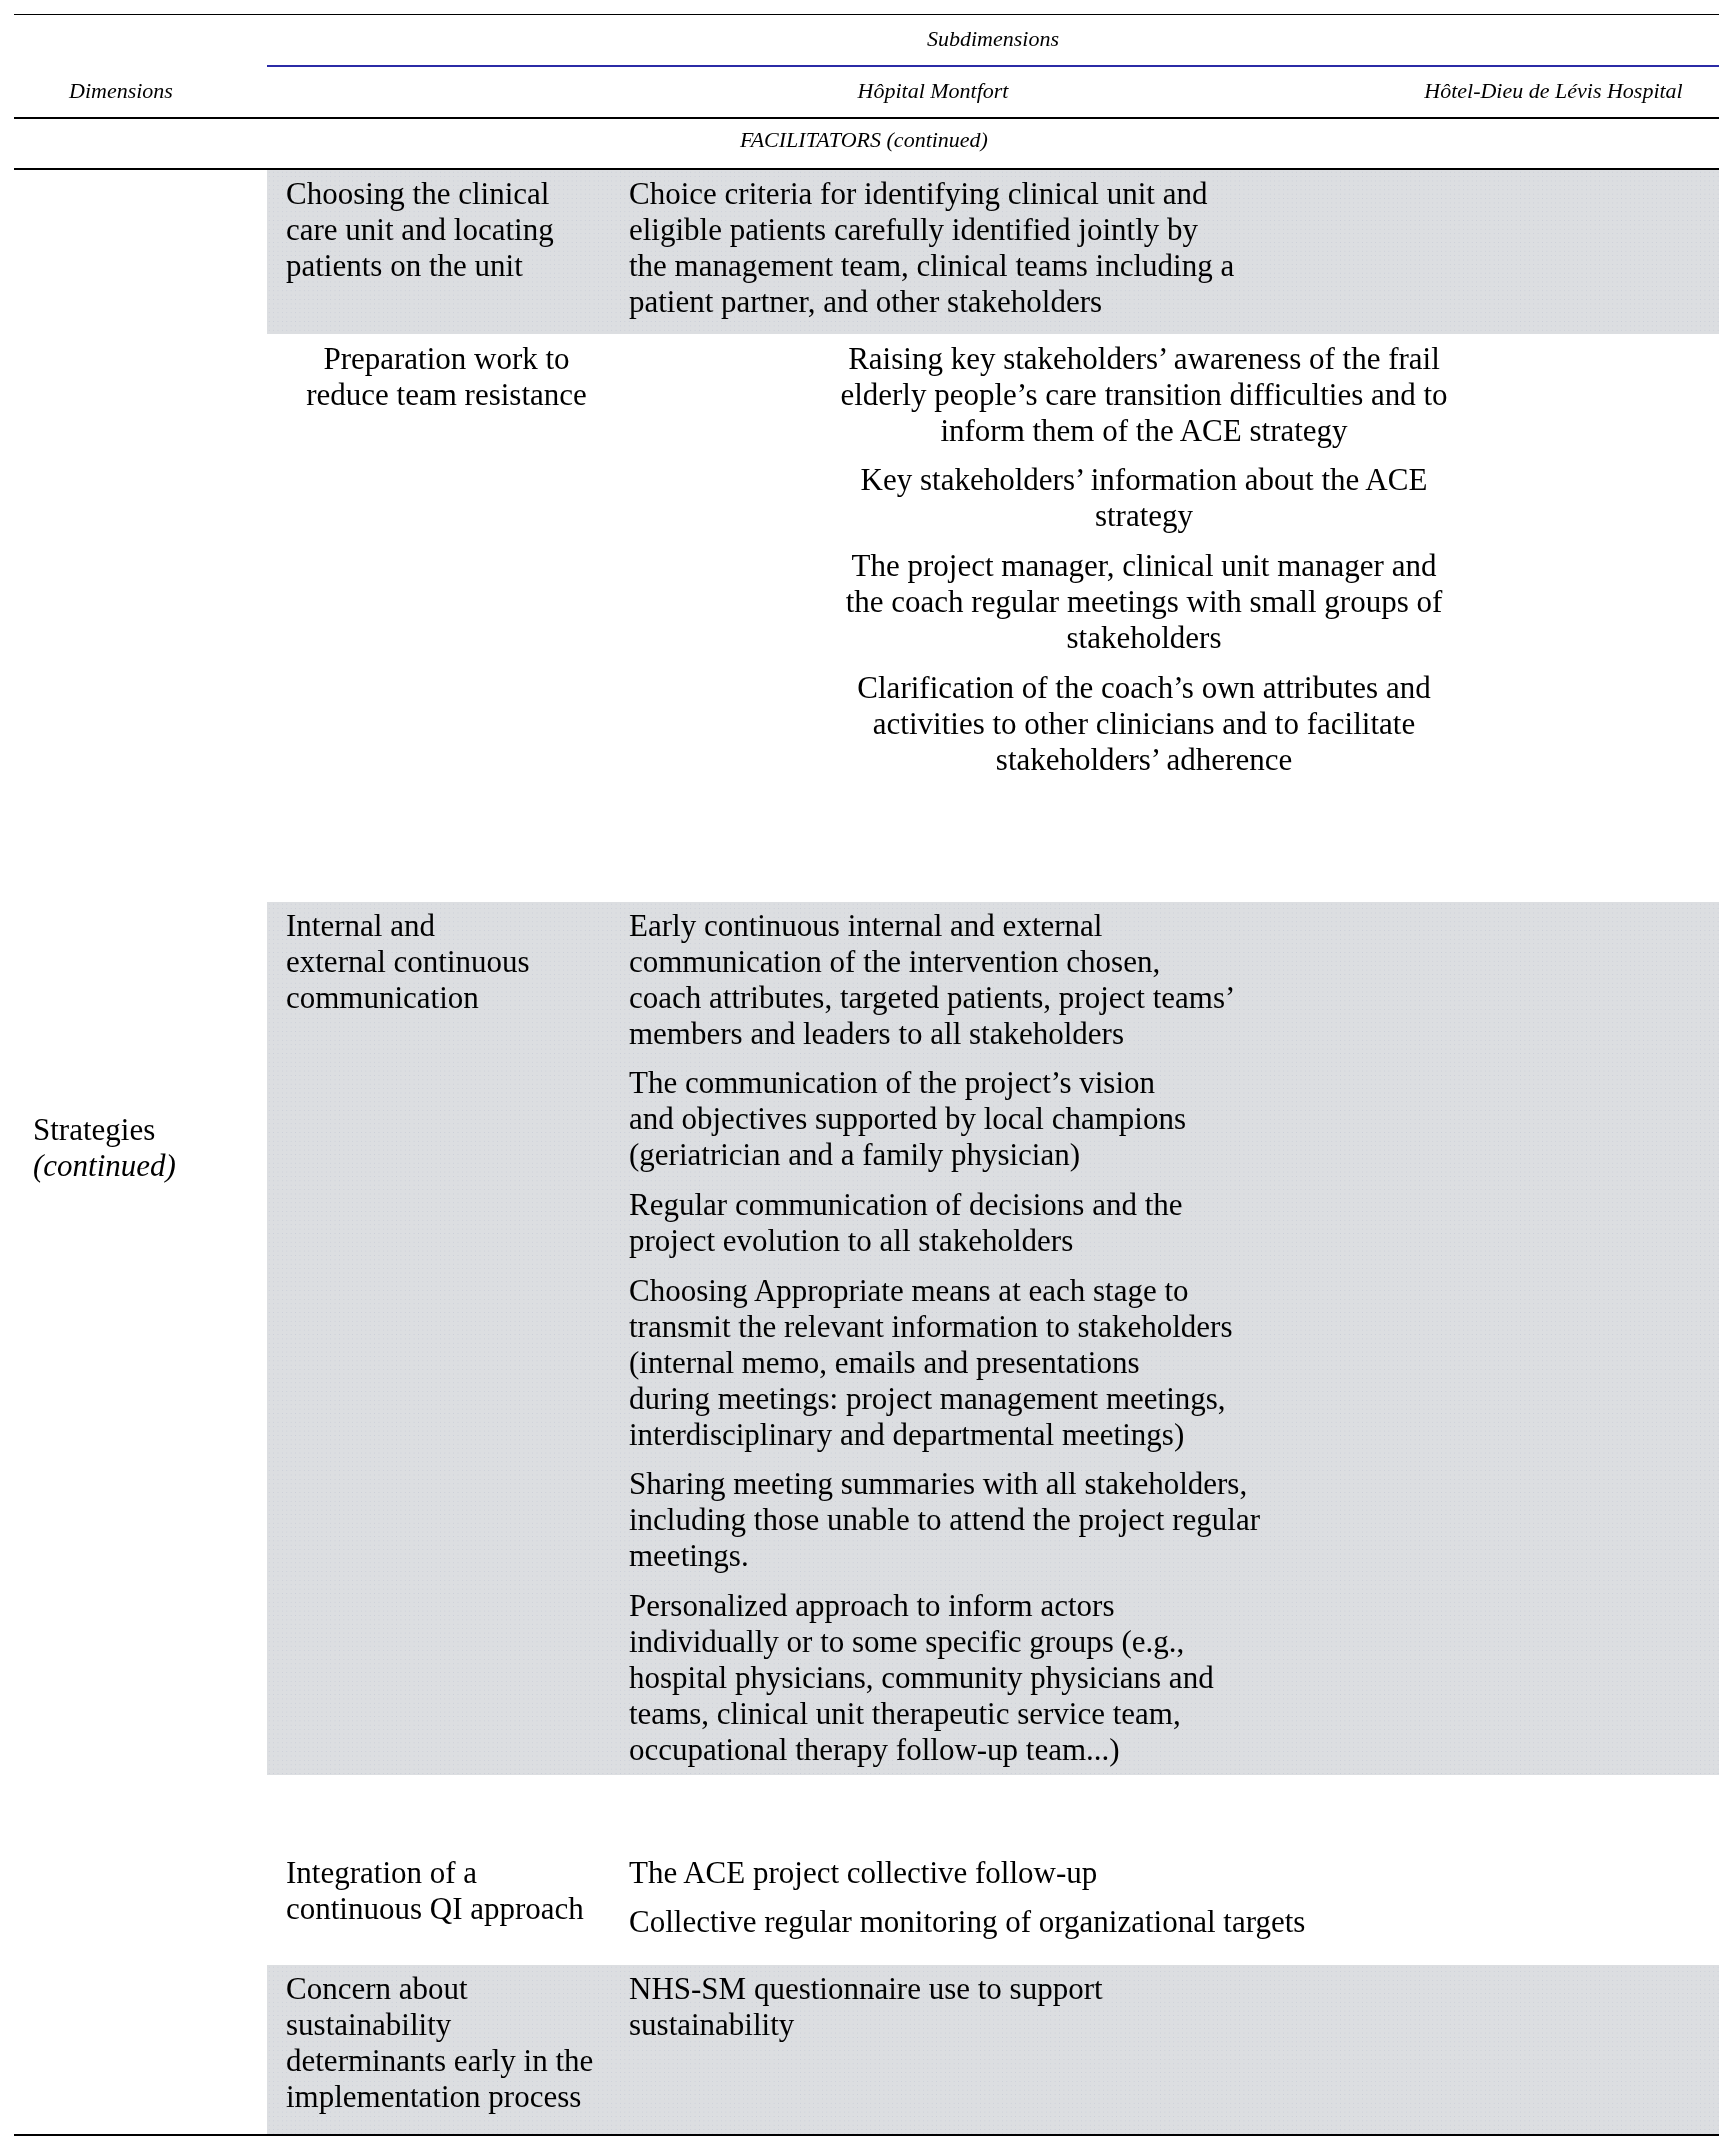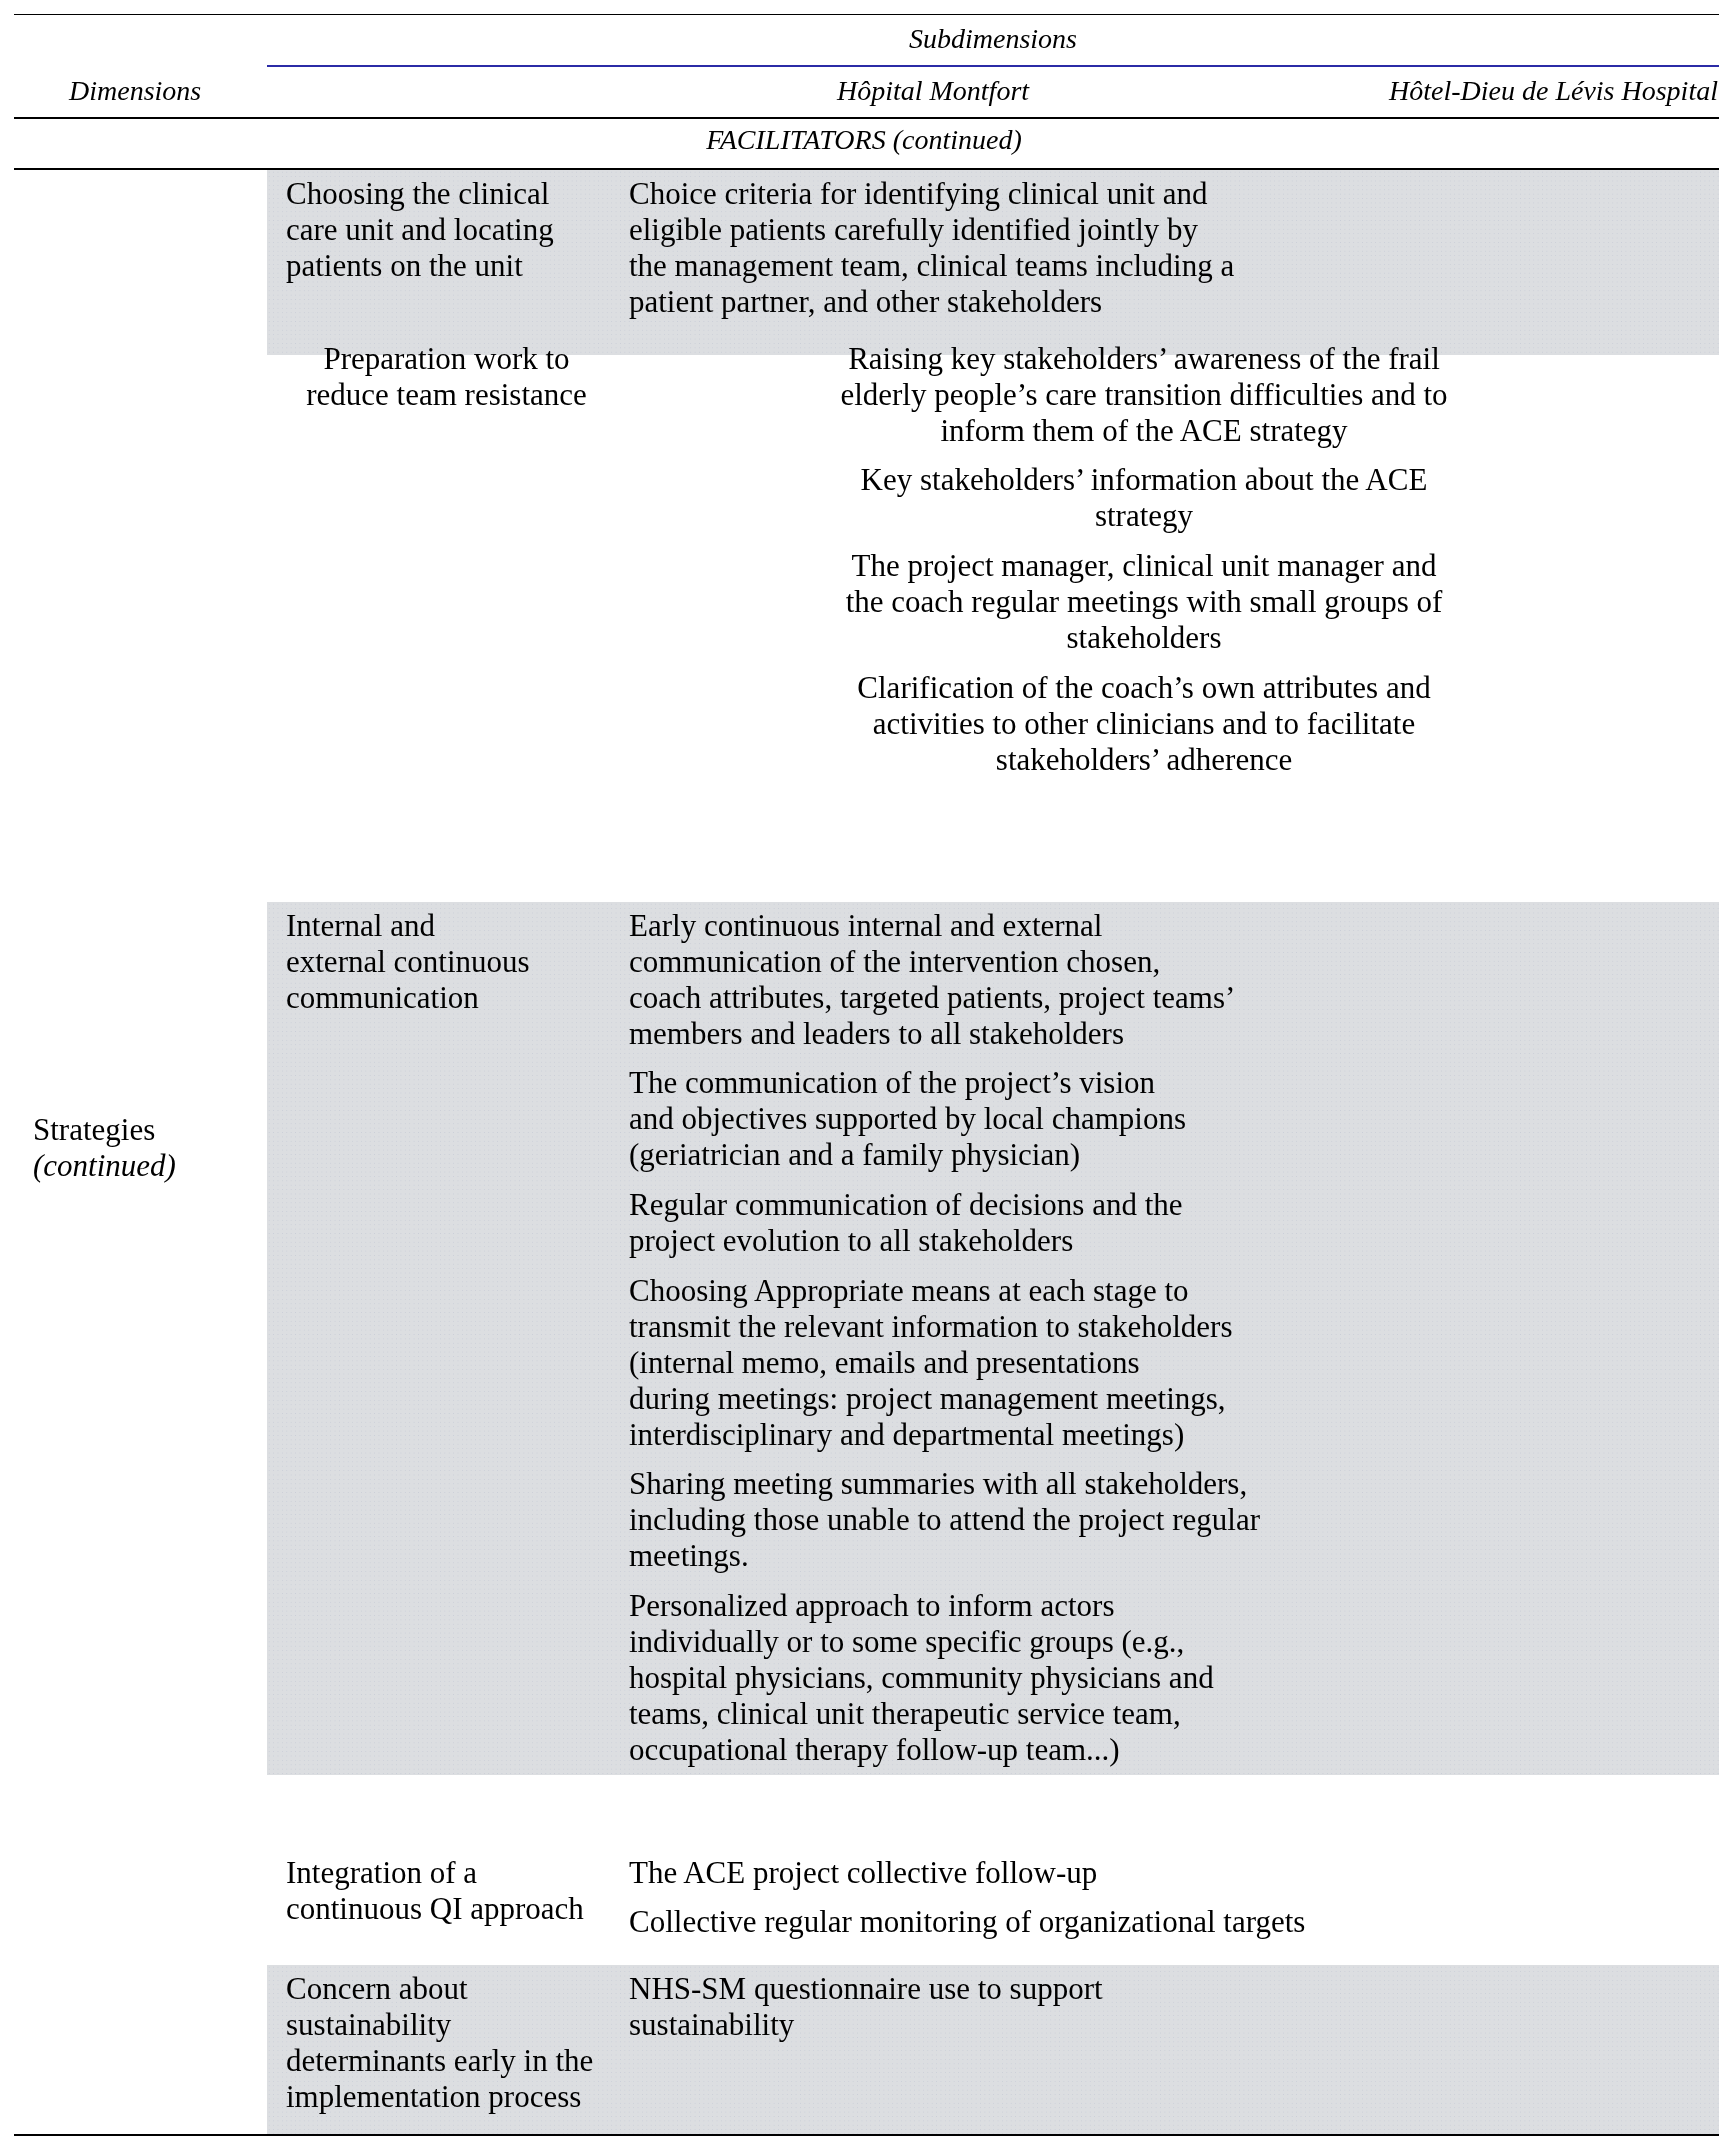--- a/index.html
+++ b/index.html
@@ -6,39 +6,39 @@
   .page{
     position:relative;
     width:1728px;height:2151px;
     background:#ffffff;
     font-family:"Liberation Serif","DejaVu Serif",serif;
     color:#000;
     overflow:hidden;
   }
   .rule{position:absolute;background:#000;}
   .rule.navy{background:#2b2ba6;}
-  .hdr-text{position:absolute;font-style:italic;font-size:28px;line-height:35px;white-space:nowrap;}
+  .hdr-text{position:absolute;font-style:italic;font-size:22px;line-height:35px;white-space:nowrap;}
   .centered{text-align:center;}
   .body-row{position:absolute;left:0;width:1728px;}
   .body-row .shade{position:absolute;left:267px;top:0;width:1452px;height:100%;}
   .body-row.shaded .shade{
     background-color:#dcdee1;
     background-image:radial-gradient(#c9cdd7 0.5px, rgba(0,0,0,0) 0.6px);
     background-size:4.4px 4.4px;
   }
   .cell{position:absolute;top:0;padding-top:5.8px;font-size:31px;line-height:36px;white-space:pre-line;}
   .cell.subdim{left:286px;width:321px;}
   .cell.values{left:629px;width:1030px;}
   .cell.hotel{left:1249px;width:457px;}
   .values .para{margin:0 0 13.6px 0;white-space:pre-line;}
   .values .para:last-child{margin-bottom:0;}
   .dim-label{position:absolute;left:33px;top:1112px;font-size:31px;line-height:36px;}
   .dim-label .cont{font-style:italic;}
   
-  .row1{top:170px;height:185px;}
+  .row1{top:170px;height:164px;}
   .row2{top:335px;height:566px;text-align:center;}
   .row3{top:902px;height:873px;}
   .row4{top:1849px;height:239px;}
   .row5{top:1965px;height:169px;}
 </style>
 </head>
 <body>
 
 <div class="page">
 

